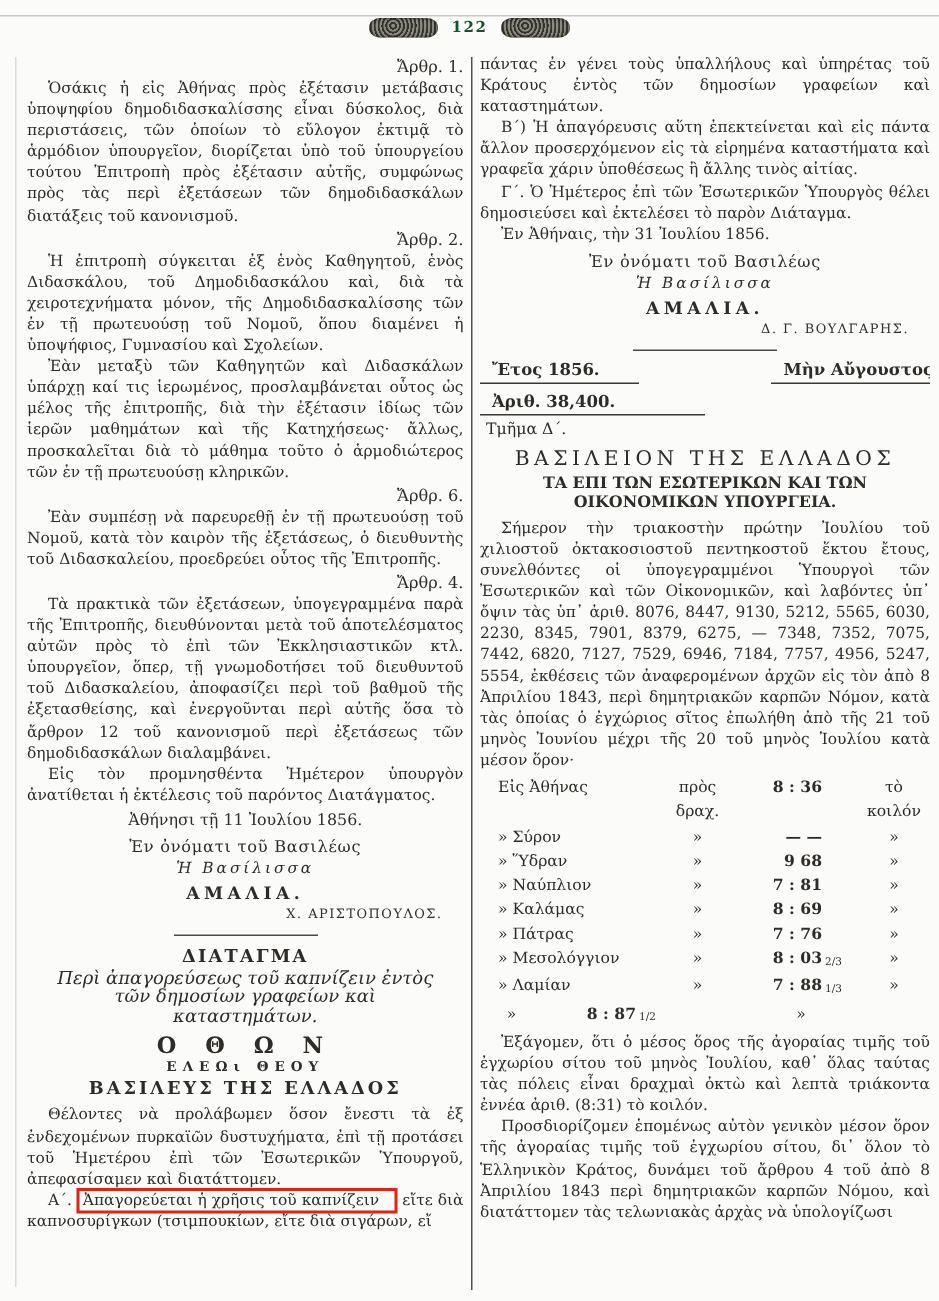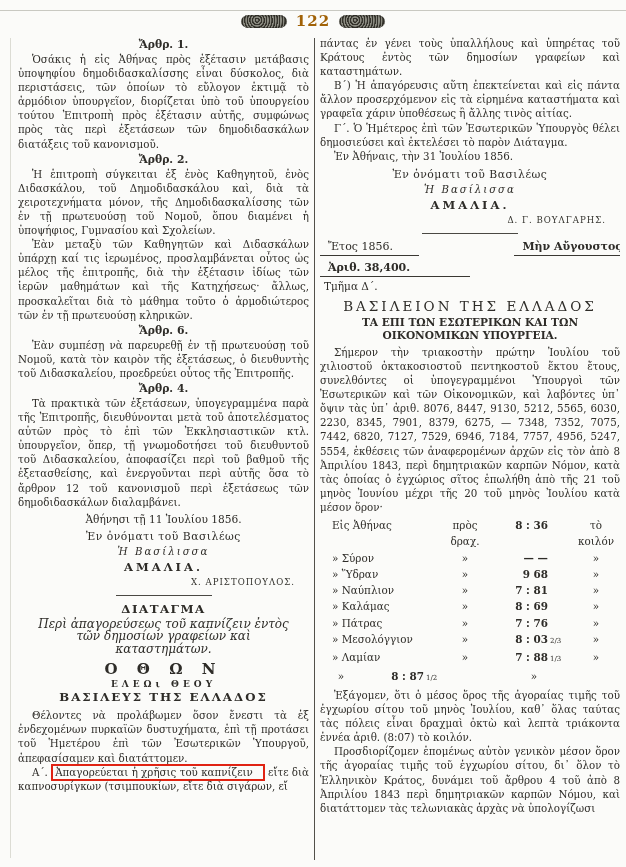--- a/index.html
+++ b/index.html
@@ -10,47 +10,47 @@
     -webkit-font-smoothing:antialiased;
   }
   .scan-topline{position:absolute;top:10px;left:0;width:626px;height:1px;background:#c9c9c2;}
   .scan-leftline{position:absolute;top:38px;left:10px;width:1px;height:820px;background:#dcdcd4;}
   .header{position:absolute;top:12px;left:0;width:626px;display:flex;justify-content:center;align-items:center;gap:9px;}
   .ornament{
     width:46px;height:13px;border-radius:8px/7px;
     background:repeating-radial-gradient(circle at 35% 40%, #8a8a80 0 1px, #35332c 1.6px 2.6px);
     box-shadow:inset 0 0 2px #1c1b17;
   }
-  .page-num{font-size:15px;font-weight:bold;letter-spacing:1px;color:#a16207;text-align:center;}
+  .page-num{font-size:10px;font-weight:bold;letter-spacing:1px;color:#14532d;text-align:center;}
 
   .columns{position:absolute;top:36px;left:18px;width:608px;display:flex;}
   .col-left{width:291px;}
   .col-divider{width:1px;background:#52504a;margin:2px 5px 0 5px;min-height:822px;}
   .col-right{width:300px;overflow:hidden;}
 
   p.body{font-size:10.3px;line-height:14.1px;text-align:justify;text-indent:14px;margin:0;}
-  .art-head{text-align:center;font-weight:bold;font-size:10.8px;margin:2px 0 1px 0;}
+  .art-head{text-align:right;font-weight:normal;font-size:10.8px;margin:2px 0 1px 0;}
   .center{text-align:center;margin:0;}
   .dateline{font-size:10.6px;margin-top:4px;}
   .kingname-line{font-size:10.8px;margin-top:5px;letter-spacing:0.5px;}
   .queen-title{font-size:10.2px;font-style:italic;letter-spacing:2px;margin-top:3px;}
   .queen-name{font-size:11.5px;font-weight:bold;letter-spacing:3px;margin-top:3px;}
   .signature{text-align:right;font-size:8.6px;letter-spacing:1px;margin:3px 14px 0 0;color:#33322d;}
   .sig-rule{width:96px;border-top:1px solid #4a4843;margin:8px auto 6px auto;}
 
   .decree-title{text-align:center;font-weight:bold;font-size:11.8px;letter-spacing:1.5px;margin:3px 0 2px 0;}
   .decree-subject{text-align:center;font-style:italic;font-size:12px;line-height:12.5px;margin:0 10px;}
   .king-big{text-align:center;font-weight:bold;font-size:15px;letter-spacing:7px;margin:5px 0 1px 0;}
   .grace{text-align:center;font-size:9px;font-weight:bold;letter-spacing:4px;margin:1px 0;}
   .king-title{text-align:center;font-weight:bold;font-size:11.8px;letter-spacing:2px;margin:1px 0 4px 0;}
 
   .hl-box{border:2.5px solid #e02313;padding:0 10px 1px 2px;}
 
   .etos-row{display:flex;justify-content:space-between;align-items:flex-end;margin:6px 0 0 0;font-size:11px;}
-  .etos{font-weight:normal;border-bottom:1px solid #3a3833;padding:0 26px 2px 8px;}
+  .etos{font-weight:bold;border-bottom:1px solid #3a3833;padding:0 26px 2px 8px;}
   .men{border-bottom:1px solid #3a3833;padding:0 2px 2px 8px;margin-right:-4px;font-weight:bold;}
   .arith{font-weight:bold;border-bottom:1px solid #3a3833;display:inline-block;padding:2px 60px 2px 8px;font-size:11px;margin-top:2px;}
   .tmima{font-size:10.5px;padding:3px 0 0 4px;margin:0;}
   .kingdom{text-align:center;font-weight:normal;font-size:13.5px;letter-spacing:3px;margin:6px 0 2px 0;}
   .ministries{text-align:center;font-weight:bold;font-size:10.6px;line-height:13px;margin:0 0 3px 0;}
 
   .pt-row{display:flex;font-size:10.4px;line-height:16.3px;}
   .pt-place{width:112px;padding-left:12px;white-space:nowrap;}
   .pt-unit{width:42px;text-align:center;}
   .pt-val{width:62px;text-align:right;font-weight:bold;white-space:nowrap;}
@@ -82,20 +82,21 @@
       <p class="body">Ἡ ἐπιτροπὴ σύγκειται ἐξ ἑνὸς Καθηγητοῦ, ἑνὸς Διδασκάλου, τοῦ Δημοδιδασκάλου καὶ, διὰ τὰ χειροτεχνήματα μόνον, τῆς Δημοδιδασκαλίσσης τῶν ἐν τῇ πρωτευούσῃ τοῦ Νομοῦ, ὅπου διαμένει ἡ ὑποψήφιος, Γυμνασίου καὶ Σχολείων.</p>
       <p class="body">Ἐὰν μεταξὺ τῶν Καθηγητῶν καὶ Διδασκάλων ὑπάρχῃ καί τις ἱερωμένος, προσλαμβάνεται οὗτος ὡς μέλος τῆς ἐπιτροπῆς, διὰ τὴν ἐξέτασιν ἰδίως τῶν ἱερῶν μαθημάτων καὶ τῆς Κατηχήσεως· ἄλλως, προσκαλεῖται διὰ τὸ μάθημα τοῦτο ὁ ἁρμοδιώτερος τῶν ἐν τῇ πρωτευούσῃ κληρικῶν.</p>
     </div>
     <div>
       <div class="art-head">Ἄρθρ. 6.</div>
       <p class="body">Ἐὰν συμπέσῃ νὰ παρευρεθῇ ἐν τῇ πρωτευούσῃ τοῦ Νομοῦ, κατὰ τὸν καιρὸν τῆς ἐξετάσεως, ὁ διευθυντὴς τοῦ Διδασκαλείου, προεδρεύει οὗτος τῆς Ἐπιτροπῆς.</p>
     </div>
     <div>
       <div class="art-head">Ἄρθρ. 4.</div>
       <p class="body">Τὰ πρακτικὰ τῶν ἐξετάσεων, ὑπογεγραμμένα παρὰ τῆς Ἐπιτροπῆς, διευθύνονται μετὰ τοῦ ἀποτελέσματος αὐτῶν πρὸς τὸ ἐπὶ τῶν Ἐκκλησιαστικῶν κτλ. ὑπουργεῖον, ὅπερ, τῇ γνωμοδοτήσει τοῦ διευθυντοῦ τοῦ Διδασκαλείου, ἀποφασίζει περὶ τοῦ βαθμοῦ τῆς ἐξετασθείσης, καὶ ἐνεργοῦνται περὶ αὐτῆς ὅσα τὸ ἄρθρον 12 τοῦ κανονισμοῦ περὶ ἐξετάσεως τῶν δημοδιδασκάλων διαλαμβάνει.</p>
+      <p class="body">Εἰς τὸν προμνησθέντα Ἡμέτερον ὑπουργὸν ἀνατίθεται ἡ ἐκτέλεσις τοῦ παρόντος Διατάγματος.</p>
     </div>
 
     <p class="center dateline">Ἀθήνησι τῇ 11 Ἰουλίου 1856.</p>
     <p class="center kingname-line">Ἐν ὀνόματι τοῦ Βασιλέως</p>
     <p class="center queen-title">Ἡ Βασίλισσα</p>
     <p class="center queen-name">ΑΜΑΛΙΑ.</p>
     <p class="signature">Χ. ΑΡΙΣΤΟΠΟΥΛΟΣ.</p>
 
     <div class="sig-rule"></div>
 
@@ -197,16 +198,16 @@
         <span class="pt-measure">»</span>
       </div>
       <div class="pt-row">
         <span class="pt-unit">»</span>
         <span class="pt-val">8 : 87</span>
         <span class="pt-frac">1/2</span>
         <span class="pt-measure">»</span>
       </div>
     </div>
 
-    <p class="body">Ἐξάγομεν, ὅτι ὁ μέσος ὅρος τῆς ἀγοραίας τιμῆς τοῦ ἐγχωρίου σίτου τοῦ μηνὸς Ἰουλίου, καθ᾽ ὅλας ταύτας τὰς πόλεις εἶναι δραχμαὶ ὀκτὼ καὶ λεπτὰ τριάκοντα ἐννέα ἀριθ. (8:07) τὸ κοιλόν.</p>
+    <p class="body">Ἐξάγομεν, ὅτι ὁ μέσος ὅρος τῆς ἀγοραίας τιμῆς τοῦ ἐγχωρίου σίτου τοῦ μηνὸς Ἰουλίου, καθ᾽ ὅλας ταύτας τὰς πόλεις εἶναι δραχμαὶ ὀκτὼ καὶ λεπτὰ τριάκοντα ἐννέα ἀριθ. (8:31) τὸ κοιλόν.</p>
     <p class="body">Προσδιορίζομεν ἑπομένως αὐτὸν γενικὸν μέσον ὅρον τῆς ἀγοραίας τιμῆς τοῦ ἐγχωρίου σίτου, δι᾽ ὅλον τὸ Ἑλληνικὸν Κράτος, δυνάμει τοῦ ἄρθρου 4 τοῦ ἀπὸ 8 Ἀπριλίου 1843 περὶ δημητριακῶν καρπῶν Νόμου, καὶ διατάττομεν τὰς τελωνιακὰς ἀρχὰς νὰ ὑπολογίζωσι</p>
   </div>
 </div>
 
 </body></html>

